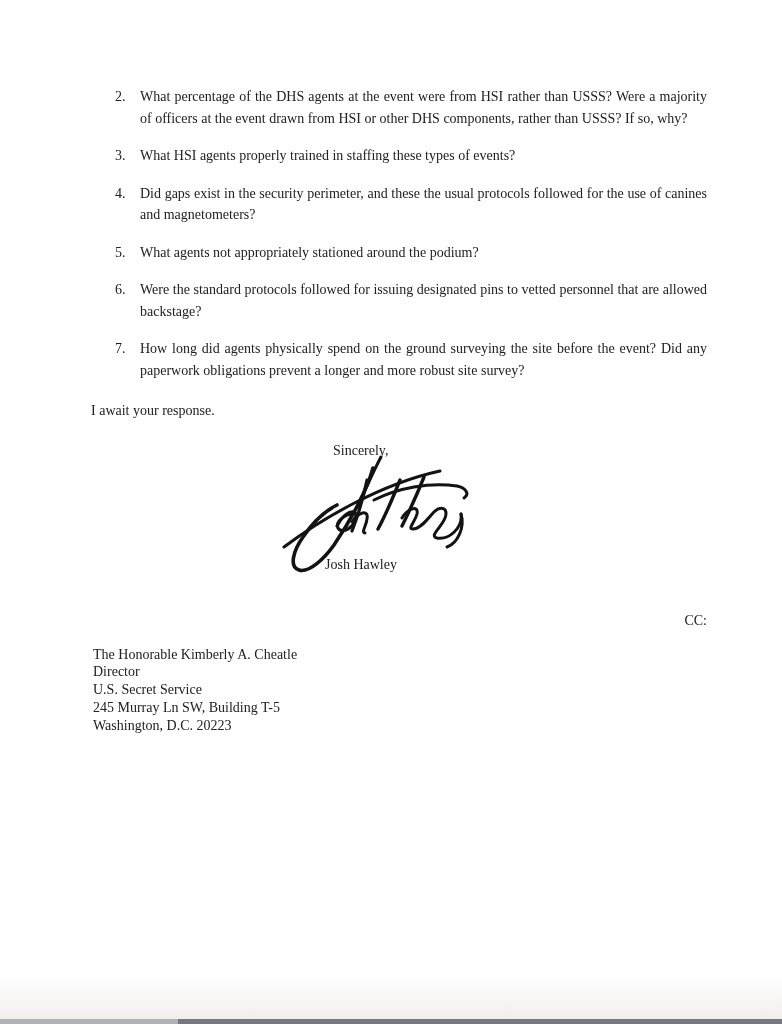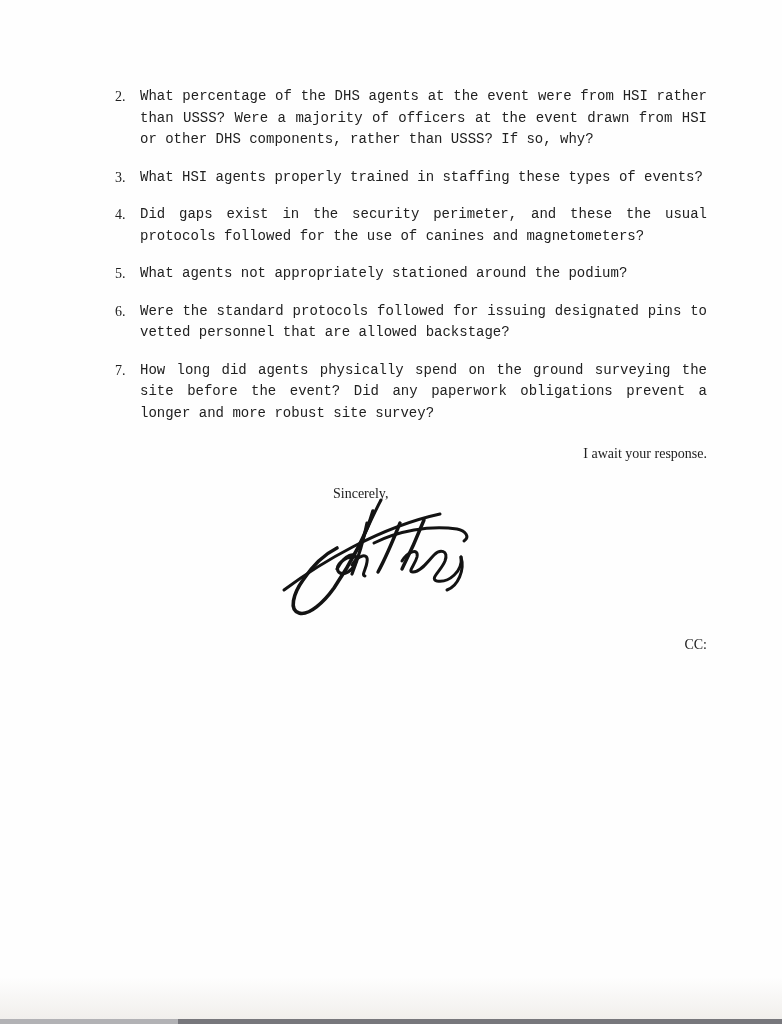--- a/index.html
+++ b/index.html
@@ -28,23 +28,22 @@
     margin: 0 0 16px 0;
     padding-left: 24px;
   }
   .qnum {
     flex: none;
     width: 25px;
   }
   .qtext {
     flex: 1;
     text-align: justify;
-    font-family: Liberation Mono, monospace;
   }
-  .await-line { margin: 19px 0 0 0; text-align: right; }
+  .await-line { margin: 19px 0 0 0; }
   .sig-block {
     position: relative;
     margin: 18px 0 0 234px;
   }
   .salutation { margin: 8px; }
   .sig-spacer { height: 86px; }
   .signature-svg {
     position: absolute;
     left: -47px; top: 10px;
     width: 200px; height: 125px;
@@ -122,24 +121,32 @@
         <path stroke-width="3.4" d="M122,30 C114,50 106,68 100,79"></path>
         <path stroke-width="3.4" d="M146,27 C138,47 130,64 124,76"></path>
 
         <path stroke-width="3" d="M124,68 C130,58 141,55 139,64 C137,72 129,79 135,79 C143,79 150,68 156,62 C162,56 171,57 167,68 C163,78 151,86 159,88 C171,90 185,78 183,64"></path>
         <path stroke-width="3" d="M183,64 C187,77 180,93 169,97"></path>
 
         <path stroke-width="3" d="M96,50 C120,38 151,32 179,36 C188,38 192,44 186,48"></path>
       </svg>
 
       <div class="sig-spacer"></div>
+      <p class="signer-name">Josh Hawley</p>
     </div>
 
     <div class="cc-block">
       <p class="cc-label">CC:</p>
+      <div class="cc-lines">
+        <p class="cc-line">The Honorable Kimberly A. Cheatle</p>
+        <p class="cc-line">Director</p>
+        <p class="cc-line">U.S. Secret Service</p>
+        <p class="cc-line">245 Murray Ln SW, Building T-5</p>
+        <p class="cc-line">Washington, D.C. 20223</p>
+      </div>
     </div>
 
   </div>
 
   <div class="bottom-fade"></div>
   <div class="bottom-bar">
     <div class="bar-left"></div>
     <div class="bar-right"></div>
   </div>
 </div>

